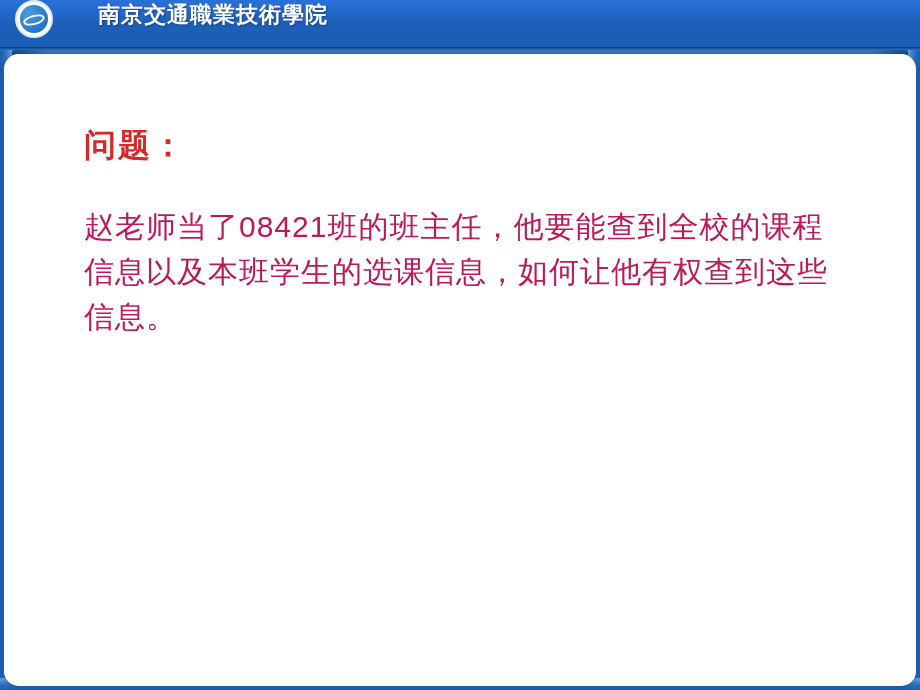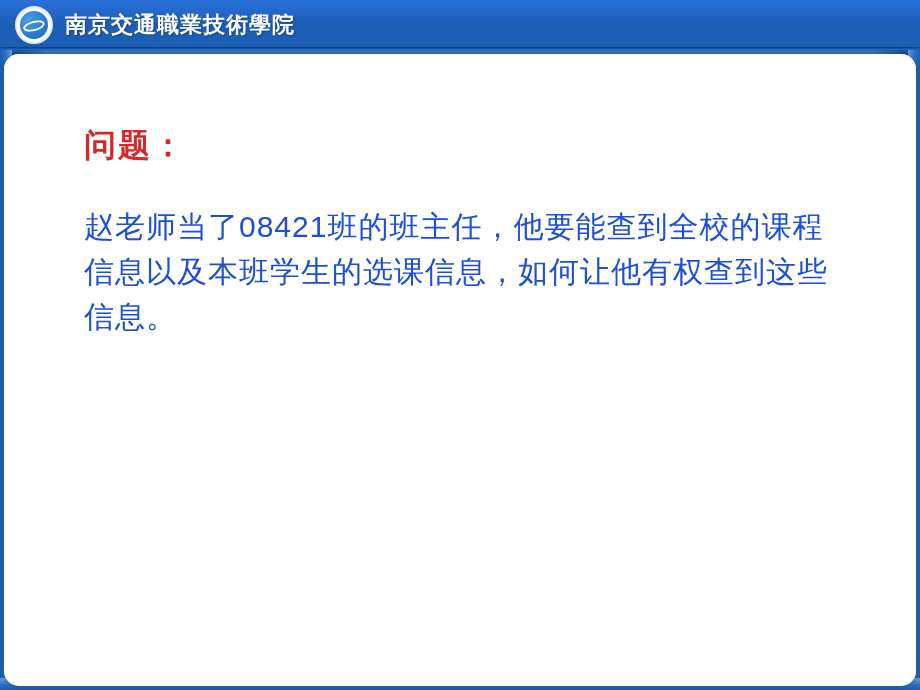--- a/index.html
+++ b/index.html
@@ -13,23 +13,23 @@
       height: 690px;
       background: #1a5fb4;
       overflow: hidden;
       font-family: "Microsoft YaHei", "SimHei", sans-serif;
     }
     
     .header {
       height: 50px;
       background: linear-gradient(to bottom, #2970d9 0%, #1e5eb8 50%, #1a5fb4 100%);
       display: flex;
-      align-items: center;
       padding-left: 15px;
       position: relative;
+      gap: 33px;
     }
     
     .logo {
       width: 38px;
       height: 38px;
       background: #fff;
       border-radius: 50%;
       display: flex;
       align-items: center;
       justify-content: center;
@@ -95,21 +95,21 @@
     
     .question-title {
       color: #d62828;
       font-size: 32px;
       font-weight: bold;
       margin-bottom: 35px;
       letter-spacing: 2px;
     }
     
     .question-body {
-      color: #1d4ed8;
+      color: #be185d;
       font-size: 30px;
       line-height: 1.5;
       letter-spacing: 1px;
       margin-top: 36px;
     }
     
     .border-highlight {
       position: absolute;
       pointer-events: none;
     }

